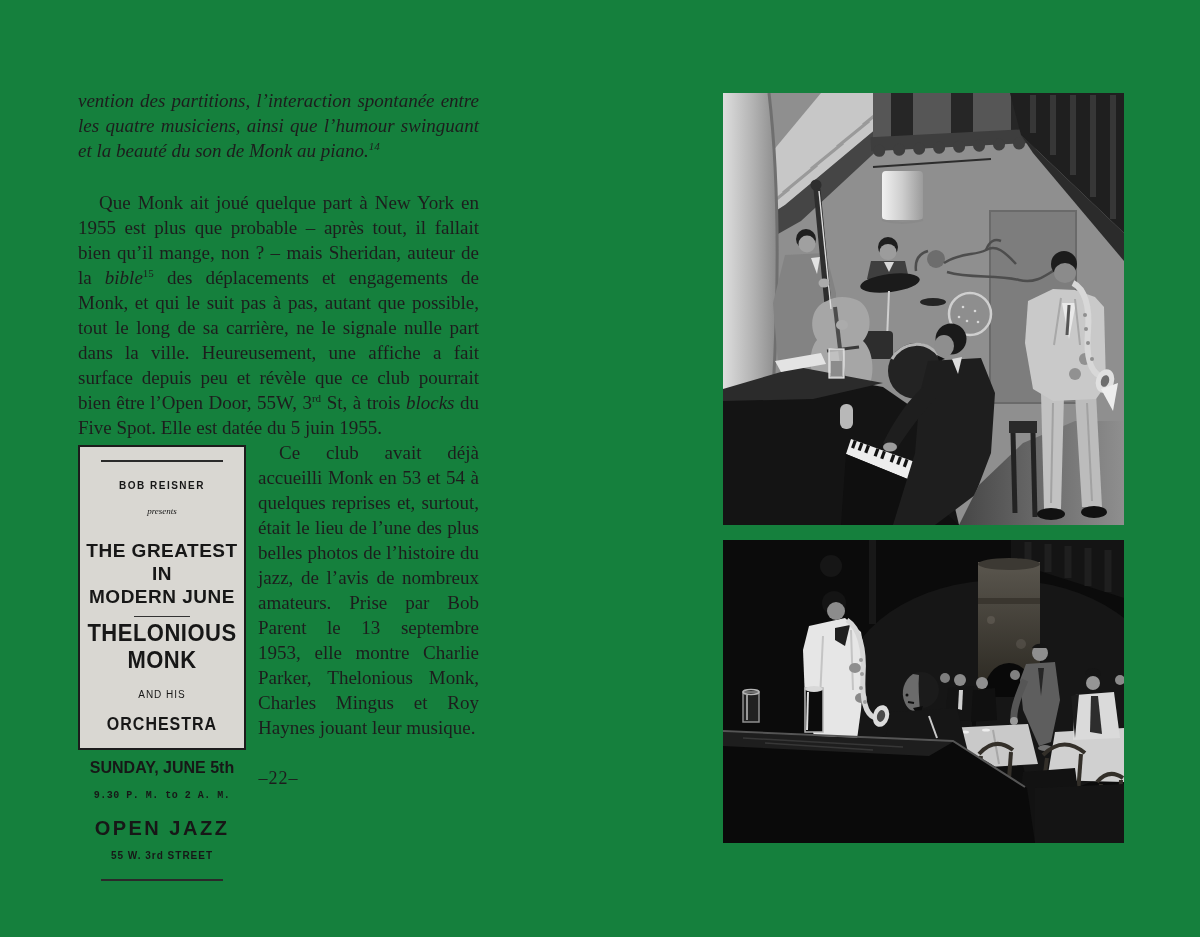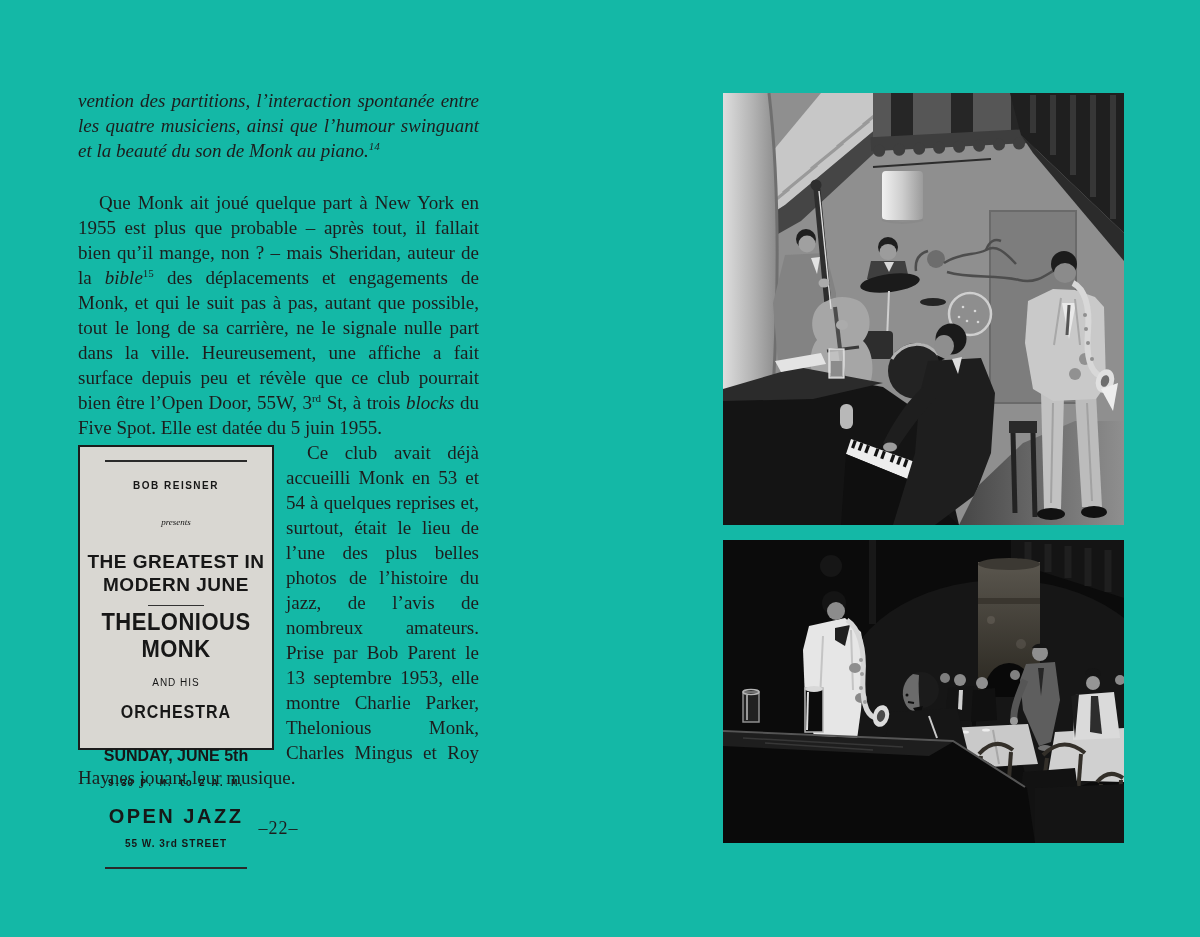--- a/index.html
+++ b/index.html
@@ -1,37 +1,37 @@
 <!DOCTYPE html>
 <html lang="fr"><head>
 <meta charset="utf-8">
 <style>
   html,body{margin:0;padding:0;background:#ffffff;}
-  .page{position:relative;width:1200px;height:937px;background:#14b8a6;overflow:hidden;
+  .page{position:relative;width:1200px;height:937px;background:#15803d;overflow:hidden;
         font-family:"Liberation Serif", serif;color:#1d1d1d;}
 
   
   .text-col{position:absolute;left:78px;top:88px;width:401px;
             font-size:19px;line-height:25px;text-align:justify;hyphens:auto;}
   .quote{font-style:italic;margin:0 0 27px 0;}
   .para{margin:0;text-indent:21px;}
   .para + .para{margin-top:0;}
   .p1{margin-bottom:0;}
   .p2{margin-top:14px;}
   sup{font-size:11px;line-height:0;vertical-align:super;}
 
   
-  .poster{float:left;width:196px;height:305px;margin:5px 12px 2px 0;
+  .poster{float:left;width:168px;height:305px;margin:5px 12px 2px 0;
           background:#d9d7d2;border:2px solid #1c1c1c;box-sizing:border-box;
           display:flex;flex-direction:column;align-items:center;text-align:center;
           font-family:"Liberation Sans", sans-serif;color:#171717;text-indent:0;}
   .rule-double{width:74%;height:3px;border-top:1px solid #2a2a2a;border-bottom:1px solid #2a2a2a;}
   .rt{margin-top:13px;} .rb{margin-top:11px;margin-bottom:12px;}
   .po-presenter{font-size:10px;font-weight:bold;letter-spacing:1.5px;margin-top:11px;}
-  .po-presents{font-family:"Liberation Serif", serif;font-style:italic;font-size:9px;margin-top:12px;}
+  .po-presents{font-family:"Liberation Serif", serif;font-style:italic;font-size:9px;margin-top:1px;}
   .po-tag{font-size:19px;font-weight:bold;letter-spacing:.5px;line-height:1.2;margin-top:16px;}
   .rule-short{width:56px;border-top:1px solid #333;margin-top:8px;}
   .po-artist{font-size:22px;font-weight:bold;line-height:1.08;letter-spacing:.5px;margin-top:6px;transform:scaleY(1.12);}
   .po-andhis{font-size:10px;font-weight:normal;letter-spacing:1px;margin-top:11px;}
   .po-orch{font-size:16px;font-weight:bold;letter-spacing:1px;margin-top:4px;transform:scaleY(1.1);}
   .po-date{font-size:16px;font-weight:bold;margin-top:19px;}
   .po-time{font-size:10px;font-weight:bold;letter-spacing:.5px;margin-top:3px;font-family:Liberation Mono, monospace;}
   .po-venue{font-size:20px;font-weight:bold;letter-spacing:2.5px;margin-top:8px;}
   .po-addr{font-size:10px;font-weight:bold;letter-spacing:1px;margin-top:2px;}
 

